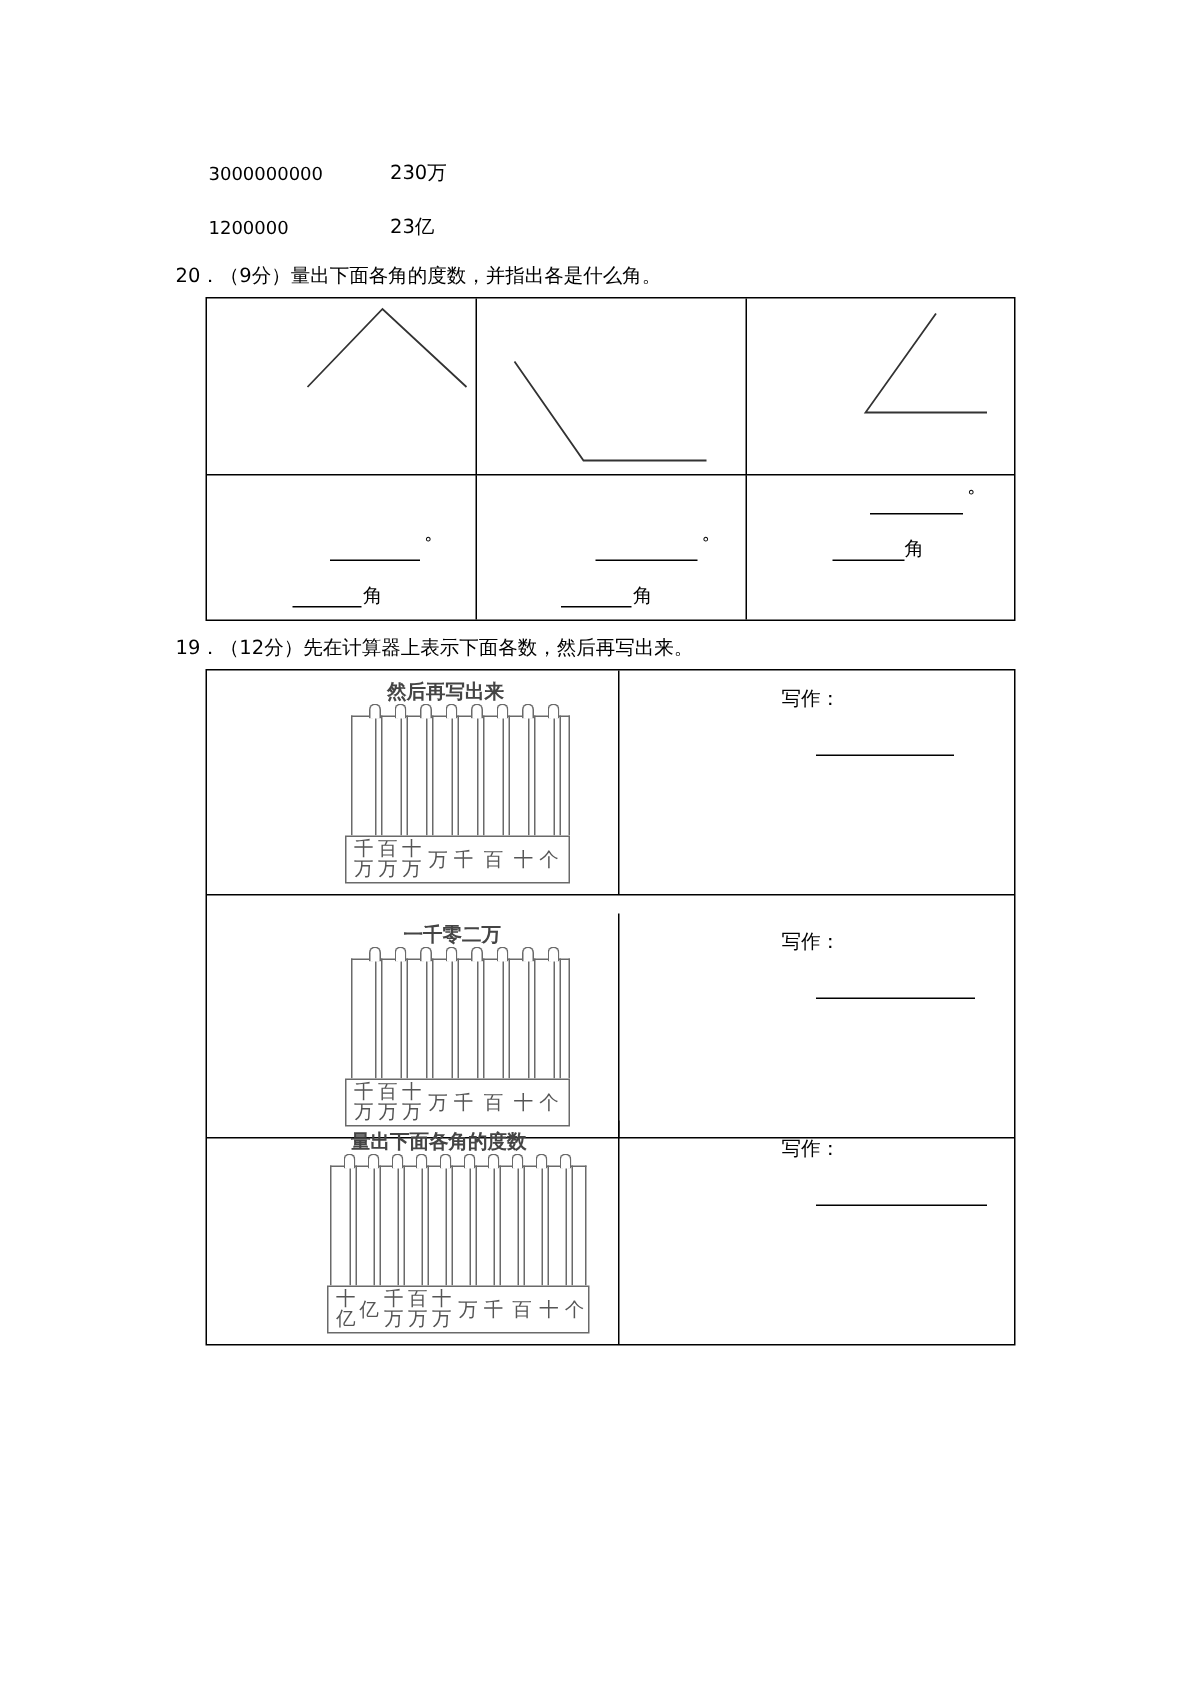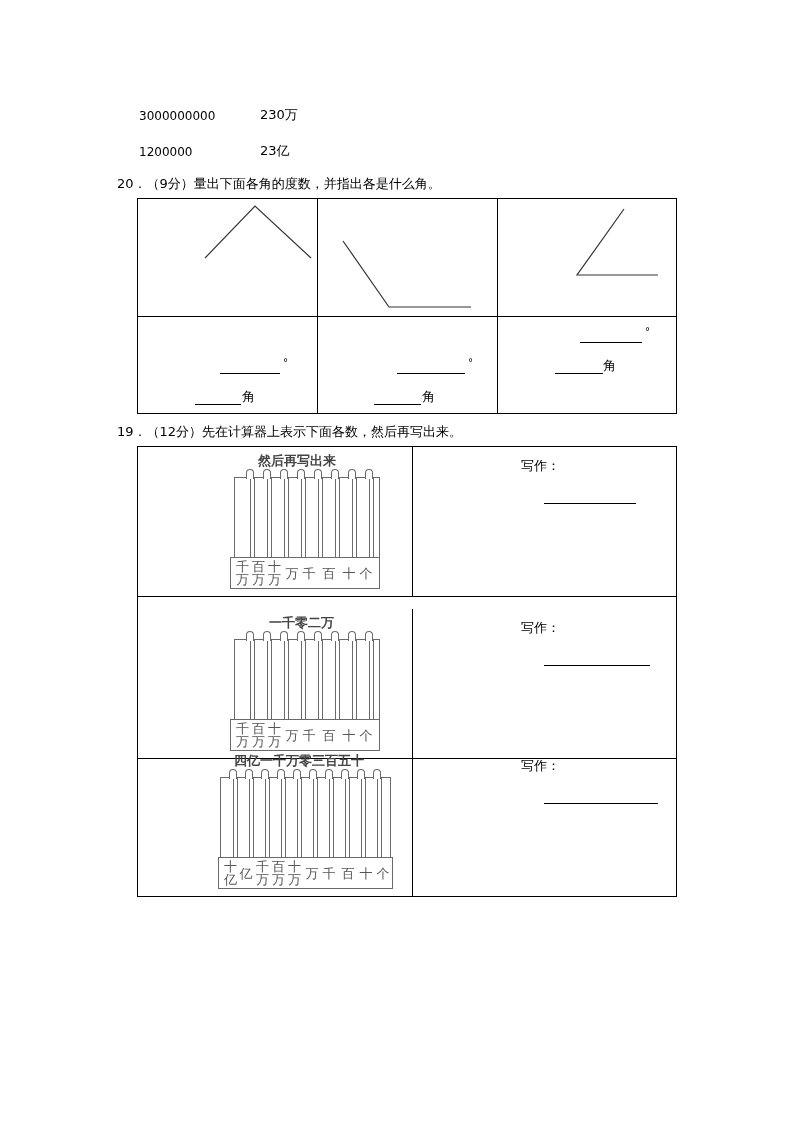--- a/index.html
+++ b/index.html
@@ -172,21 +172,21 @@
       </div>
     </div>
     <div class="q19-right">
       <div class="write-label" style="left:108px; top:10px;">写作：</div>
       <div class="blank" style="left:131px; top:56px; width:106px;"></div>
     </div>
   </div>
 
   <div class="q19-row" style="top:300px; height:149px;">
     <div class="q19-left">
-      <div class="abacus-title" style="left:96px; top:5px;">四亿一千万零三百五十</div>
+      <div class="abacus-title" style="left:96px; top:5px;">量出下面各角的度数</div>
       <div class="abacus" style="left:82px; top:22px; width:172px; height:122px;">
         <div class="abacus-frame" style="left:0; top:8px; width:171px; height:80px;"></div>
         <div class="rod" style="left:13px; top:8px; height:80px;"></div>
           <div class="rod-top" style="left:9px; top:0;"></div>
           <div class="rod" style="left:17px; top:8px; height:80px;"></div>
         <div class="rod" style="left:29px; top:8px; height:80px;"></div>
           <div class="rod-top" style="left:25px; top:0;"></div>
           <div class="rod" style="left:33px; top:8px; height:80px;"></div>
         <div class="rod" style="left:45px; top:8px; height:80px;"></div>
           <div class="rod-top" style="left:41px; top:0;"></div>

